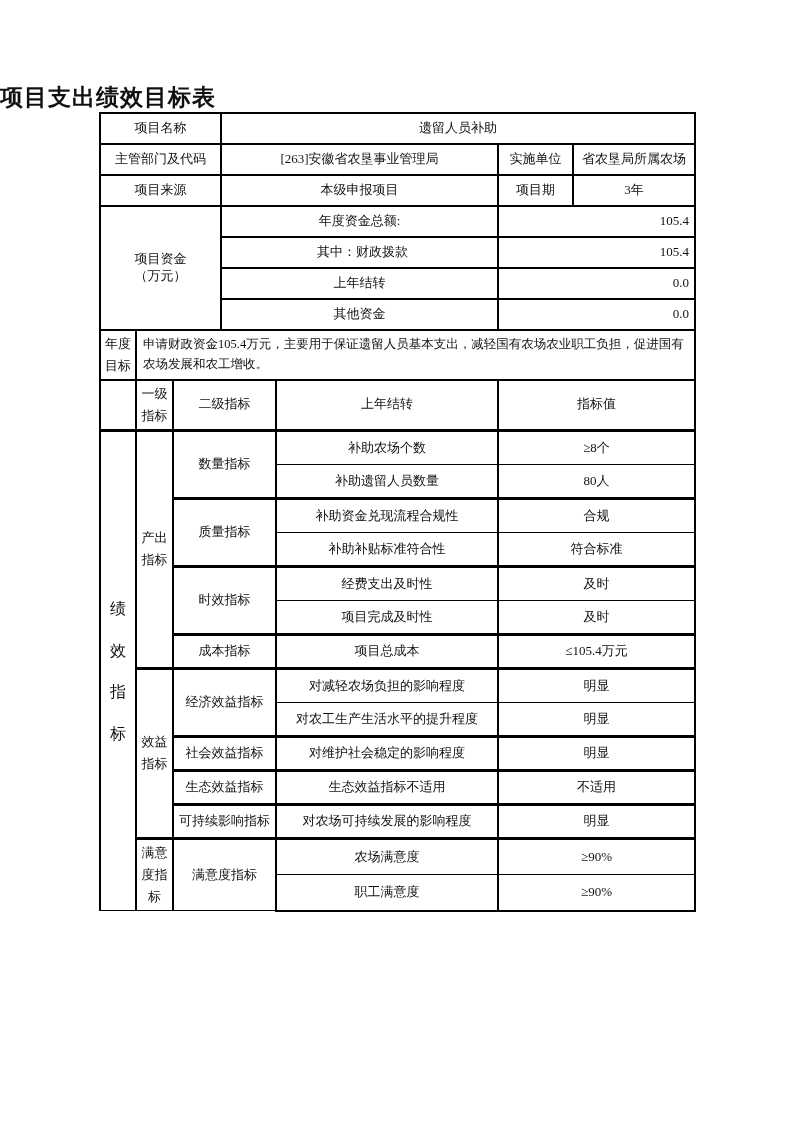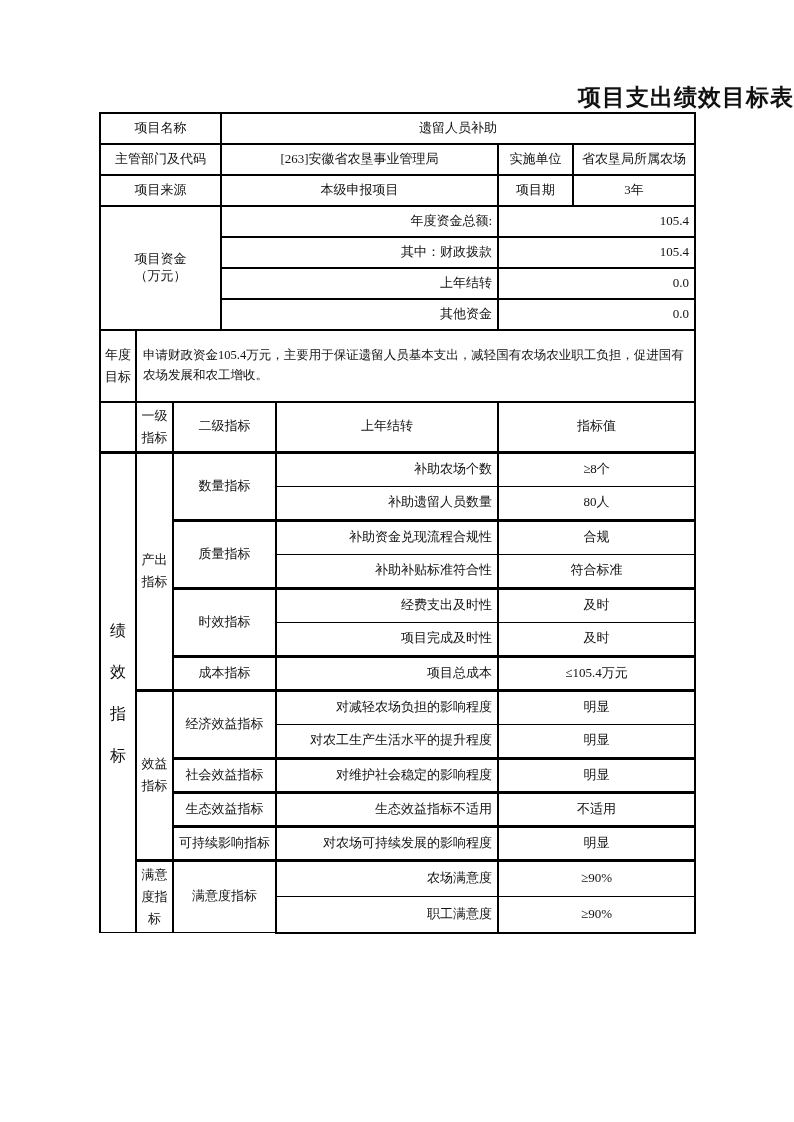--- a/index.html
+++ b/index.html
@@ -2,45 +2,45 @@
 <html lang="zh"><head>
 <meta charset="utf-8">
 <style>
   html,body{margin:0;padding:0;background:#888;}
   .page{
     width:794px;height:1122px;background:#ffffff;margin:0 auto;
     font-family:"Liberation Serif","DejaVu Serif",serif;color:#111;
     position:relative;overflow:hidden;
   }
   .doc-title{
-    margin:0;padding-top:84px;text-align:right;
+    margin:0;padding-top:84px;text-align:left;
     font-size:23px;font-weight:bold;letter-spacing:1px;line-height:1.2;
   }
   .doc-subtitle{
     margin:0;padding-top:12px;padding-bottom:2px;text-align:center;
     font-size:13px;font-weight:normal;letter-spacing:1px;
   }
   table.main{
     border-collapse:collapse;table-layout:fixed;
     width:595px;margin-left:99px;
   }
   col.c1{width:36px}col.c2{width:37px}col.c3{width:48px}
   col.c4{width:55px}col.c5{width:222px}col.c6{width:75px}col.c7{width:122px}
   td{
     border:2px solid #000;
     font-size:13px;line-height:1.3;
     padding:2px 5px;
     text-align:center;vertical-align:middle;
     overflow:hidden;
   }
   tr.r31{height:31px}
-  tr.r58{height:72px}
+  tr.r58{height:50px}
   tr.r47{height:47px}
   tr.r34{height:34px}
-  td.left{text-align:right}
+  td.left{text-align:center}
   td.right{text-align:right}
   td.prel{white-space:pre-line}
   td.ind1{padding-left:11px}
   td.ind2{}
   td.goal-text{font-size:12.5px;line-height:1.55;padding:4px 6px;text-align:left}
   td.wrap2{word-break:break-all;padding:2px 4px;line-height:1.7}
   td.tight{padding:2px 2px}
   
   tr.body td{border-top-width:1px;border-bottom-width:1px}
   tr.gb td{border-top-width:3px}

